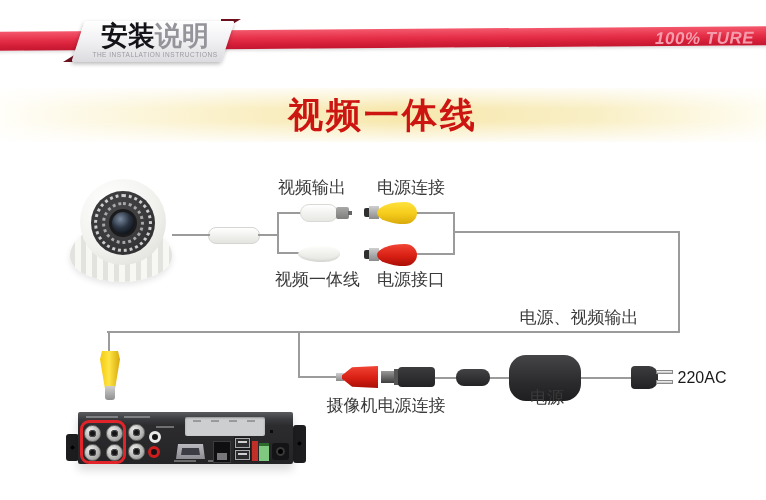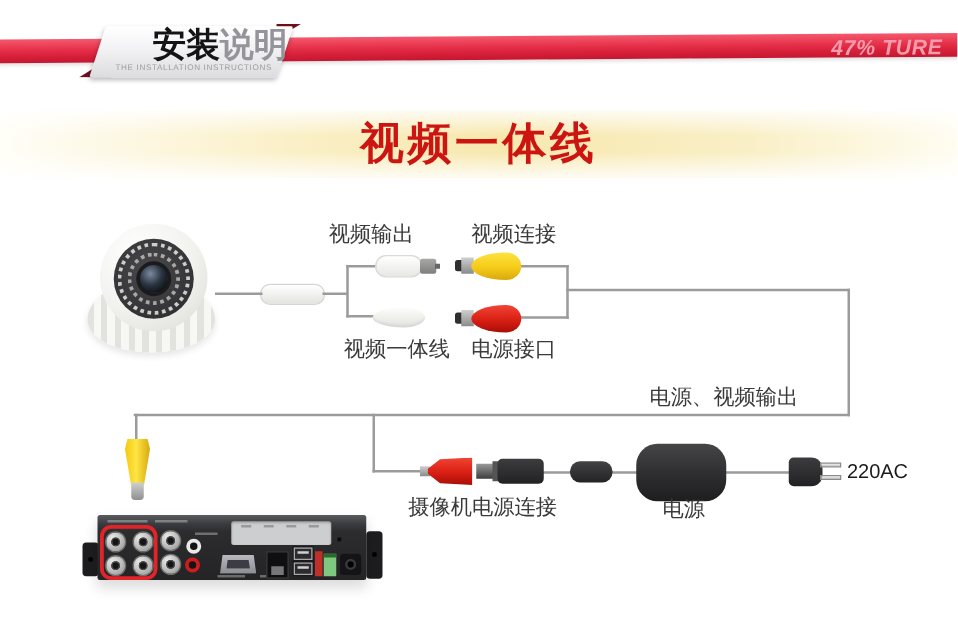--- a/index.html
+++ b/index.html
@@ -13,21 +13,21 @@
   .watermark{position:absolute;right:16px;top:2px;font-style:italic;font-weight:800;
              font-size:17px;letter-spacing:.5px;color:#f59cac;white-space:nowrap;}
   .fold{position:absolute;background:#6e101e;}
   .fold-l{left:63px;top:46px;width:26px;height:16px;clip-path:polygon(0 100%,100% 0,100% 100%);}
   .fold-r{left:221px;top:19px;width:20px;height:12px;clip-path:polygon(0 0,100% 0,0 100%);}
   .plaque-bg{position:absolute;left:78px;top:21px;width:150px;height:41px;
              transform:skewX(-18deg);border-radius:2px;
              background:linear-gradient(180deg,#ffffff 0%,#f2f2f4 45%,#dcdce0 100%);
              box-shadow:0 2px 4px rgba(0,0,0,.28);}
   .plaque-text{position:absolute;left:80px;top:23px;width:150px;text-align:center;}
-  .plaque-zh{font-size:27px;line-height:27px;white-space:nowrap;text-align:right;}
+  .plaque-zh{font-size:27px;line-height:27px;white-space:nowrap;}
   .plaque-zh .strong{font-weight:900;color:#141418;}
   .plaque-zh .light{font-weight:700;color:#94949a;}
   .plaque-sub{font-size:6.5px;line-height:8px;color:#9b9ba1;letter-spacing:.5px;margin-top:1px;white-space:nowrap;}
 
   
   .title-band{position:absolute;left:0;top:88px;width:766px;height:54px;
       background:linear-gradient(90deg,#fffef8 0%,#faf0c8 30%,#f7e8ae 52%,#f9efc6 78%,#fffdf2 100%);}
   .title-band:after{content:"";position:absolute;inset:0;
       background:linear-gradient(180deg,rgba(255,255,255,.85) 0%,rgba(255,255,255,0) 38%,rgba(255,255,255,0) 62%,rgba(255,255,255,.85) 100%);}
   .page-title{position:relative;z-index:2;text-align:center;font-size:35px;line-height:54px;
@@ -137,21 +137,21 @@
   .dvr-dot{position:absolute;left:192px;top:18px;width:3px;height:3px;background:#0a0a0a;}
   .mark{position:absolute;height:2px;background:rgba(255,255,255,.32);}
 </style>
 </head>
 <body>
 
 <div id="stage">
 
   <header>
     <div class="band">
-      <div class="watermark">47% TURE</div>
+      <div class="watermark">100% TURE</div>
     </div>
     <div class="fold fold-l"></div>
     <div class="fold fold-r"></div>
     <div class="plaque-bg"></div>
     <div class="plaque-text">
       <div class="plaque-zh"><span class="strong">安装</span><span class="light">说明</span></div>
       <div class="plaque-sub">THE INSTALLATION INSTRUCTIONS</div>
     </div>
   </header>
 
@@ -209,27 +209,27 @@
     <div class="conn campwrF-body"></div>
     <div class="conn dcplug-barrel"></div>
     <div class="conn dcplug-collar"></div>
     <div class="conn dcplug-body"></div>
     <div class="conn ferrite"></div>
     <div class="conn brick"></div>
     <div class="conn acplug-body"></div>
     <i class="prong" style="left:656px;top:370px"></i>
     <i class="prong" style="left:656px;top:380px"></i>
 
-    <div class="lbl" style="left:260px;top:176px;width:74px">视频输出</div>
-    <div class="lbl" style="left:374px;top:176px;width:74px">视频连接</div>
+    <div class="lbl" style="left:275px;top:176px;width:74px">视频输出</div>
+    <div class="lbl" style="left:374px;top:176px;width:74px">电源连接</div>
     <div class="lbl" style="left:275px;top:268px;width:74px">视频一体线</div>
     <div class="lbl" style="left:374px;top:268px;width:74px">电源接口</div>
     <div class="lbl" style="left:506px;top:306px;width:146px">电源、视频输出</div>
     <div class="lbl" style="left:322px;top:394px;width:128px">摄像机电源连接</div>
-    <div class="lbl" style="left:524px;top:396px;width:46px">电源</div>
+    <div class="lbl" style="left:524px;top:386px;width:46px">电源</div>
     <div class="lbl" style="left:676px;top:369px;width:52px;font-size:16px;color:#1a1a1a">220AC</div>
 
     <div class="dvr">
       <div class="dvr-ear" style="left:0;top:22px;height:27px">
           <i class="hole" style="top:11px"></i>
         </div>
       <div class="dvr-ear" style="left:227px;top:13px;height:38px">
           <i class="hole" style="top:16px"></i>
         </div>
       <div class="dvr-body">

